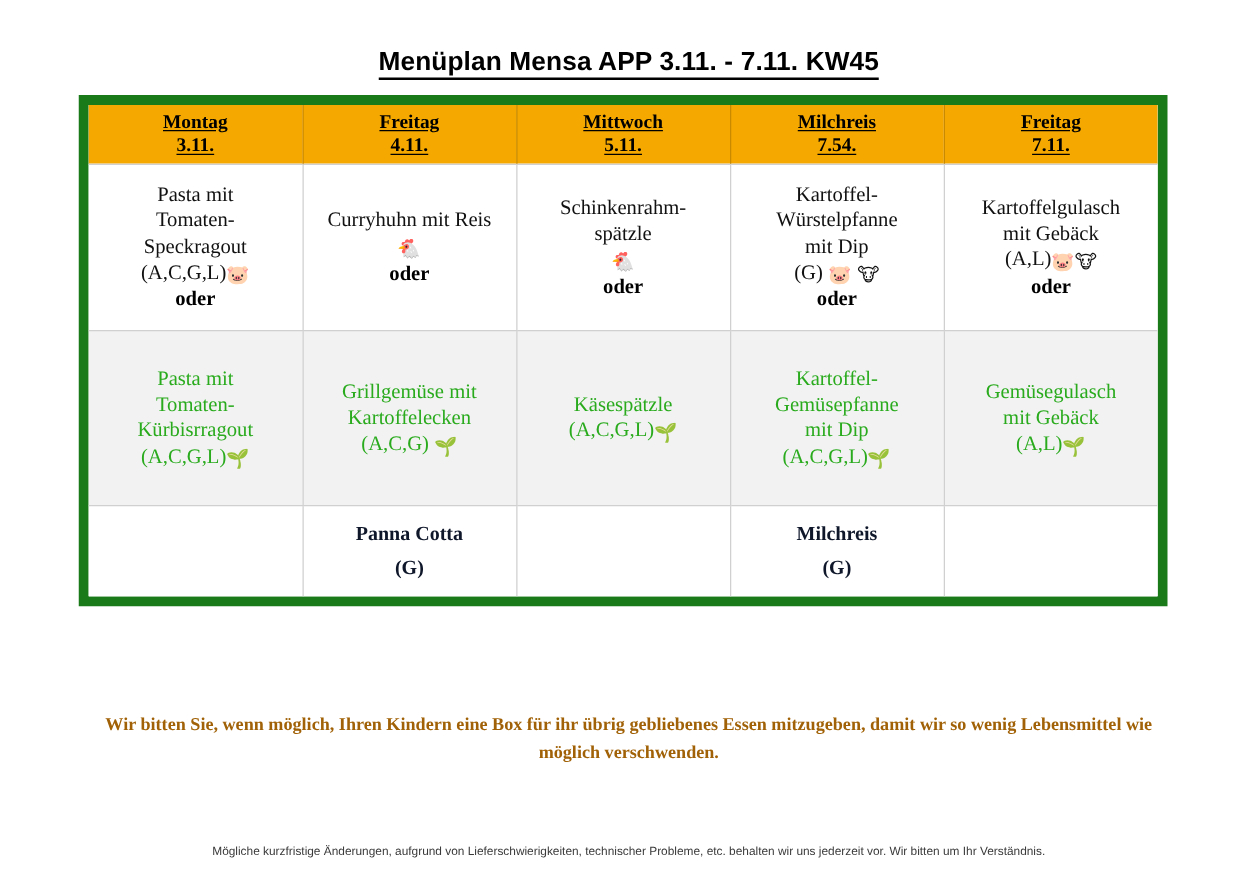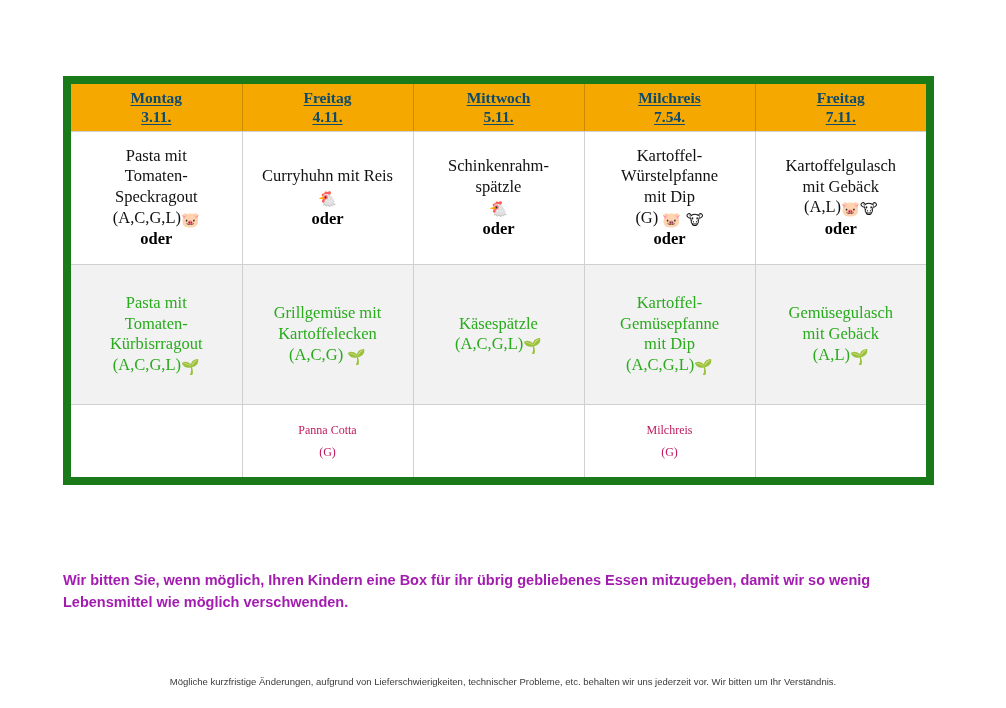--- a/index.html
+++ b/index.html
@@ -71,21 +71,21 @@
     border-bottom: none;
   }
 
   
   thead th {
     background: #f5a800;
     height: 44px;
     font-family: "Liberation Serif", serif;
     font-weight: bold;
     font-size: 15.5px;
-    color: #0c4a6e;
+    color: #000000;
     line-height: 1.25;
     border-right: 1px solid #c98a00 !important;
   }
   thead th:last-child { border-right: none !important; }
   thead th u {
     text-decoration: underline;
     text-underline-offset: 2px;
   }
   .hdr-day, .hdr-date { display: block; }
 
@@ -107,23 +107,24 @@
   tr.row-veg td {
     background: #f2f2f2;
     height: 140px;
     color: #2aab1e;
     font-size: 16.5px;
     line-height: 1.25;
   }
   tr.row-dessert td {
     background: #ffffff;
     height: 73px;
-    color: #be185d;
-    font-size: 12px;
+    color: #0f172a;
+    font-size: 16px;
     line-height: 1.25;
+    font-weight: bold;
   }
 
   .dish { display: block; }
   .alg  { display: block; margin-top: 7px; }
   .alg-inline { display: inline; }
   .oder {
     display: block;
     font-weight: bold;
     color: #000000;
     margin-top: 1px;
@@ -135,43 +136,47 @@
     vertical-align: -2px;
   }
   .alg-row { margin-top: 7px; }
 
   
   .footer-note {
     position: absolute;
     left: 63px;
     top: 570px;
     width: 880px;
-    font-family: Liberation Sans, sans-serif;
+    text-align: center;
+    font-family: Liberation Serif, serif;
     font-weight: bold;
     font-size: 14.5px;
-    color: #a21caf;
+    color: #a16207;
     line-height: 1.5;
   }
   .disclaimer {
     position: absolute;
     left: 63px;
     top: 675px;
     width: 880px;
     text-align: center;
     font-family: "Liberation Sans", sans-serif;
     font-size: 9.5px;
     color: #3a3a3a;
     line-height: 1.4;
   }
 </style>
 </head>
 <body>
 
 <div class="page">
 
+  <div class="title">
+    <span>Menüplan Mensa APP 3.11. - 7.11. KW45</span>
+  </div>
 
   <div class="table-frame">
     <table class="menu">
       <thead>
         <tr>
           <th>
             <u class="hdr-day">Montag</u>
             <u class="hdr-date">3.11.</u>
           </th>
           <th>

